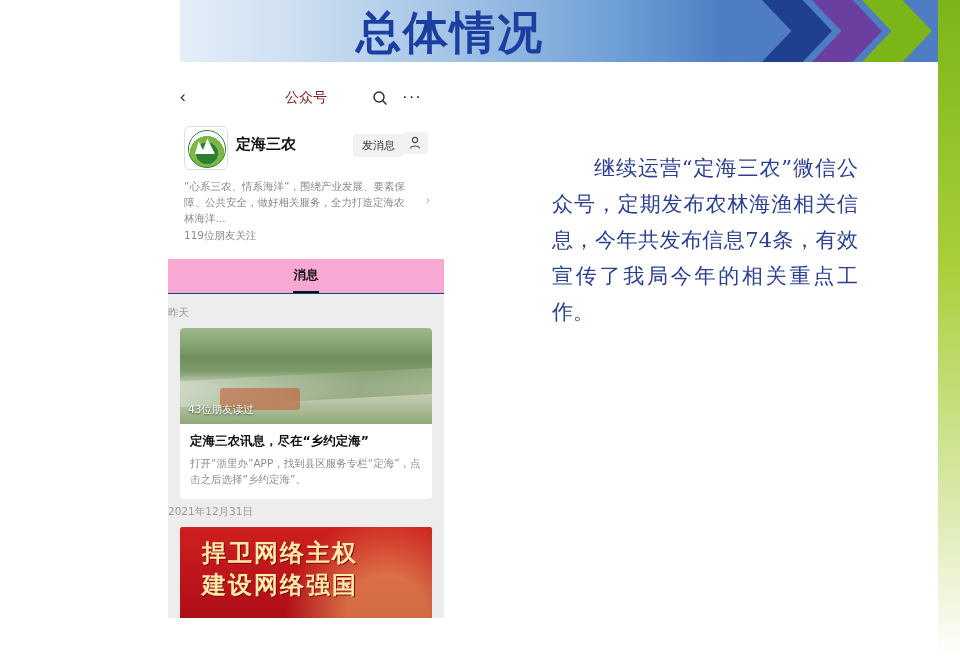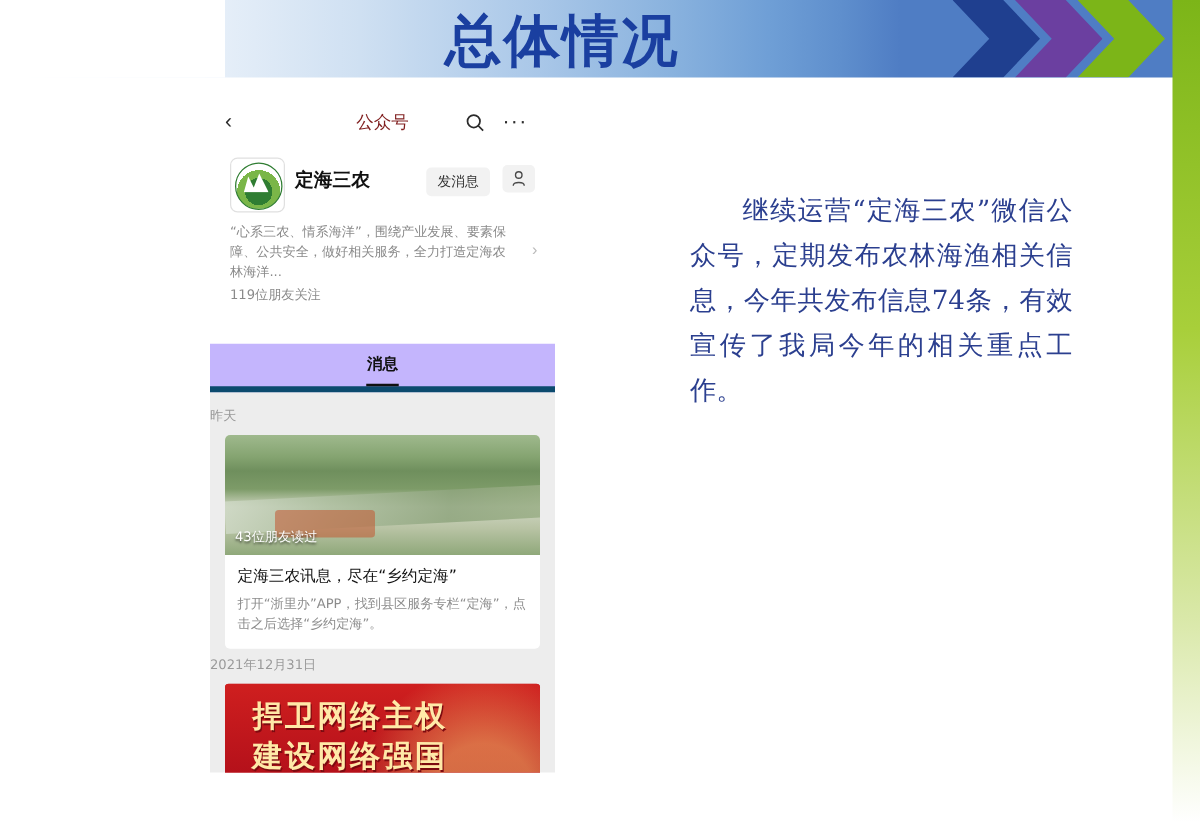--- a/index.html
+++ b/index.html
@@ -184,21 +184,21 @@
     position: absolute;
     left: 68px;
     top: 17px;
     font-size: 15px;
     font-weight: bold;
     color: #111111;
     font-family: "DejaVu Sans", sans-serif;
   }
   .btn-msg {
     position: absolute;
-    right: 52px;
+    right: 40px;
     top: 16px;
     padding: 4px 9px;
     font-size: 11px;
     color: #333333;
     background: #f2f2f2;
     border-radius: 4px;
     font-family: "DejaVu Sans", sans-serif;
   }
   .btn-person {
     position: absolute;
@@ -235,23 +235,23 @@
     margin-top: 3px;
     font-size: 10.5px;
     color: #8a8a8a;
     font-family: "DejaVu Sans", sans-serif;
   }
 
   
   .tabs {
     position: relative;
     display: flex;
-    margin-top: 28px;
-    border-bottom: 5px solid #0c4a6e;
-    background: #c4b5fd;
+    margin-top: 12px;
+    border-bottom: 1px solid #0c4a6e;
+    background: #f9a8d4;
   }
   .tab {
     flex: 1;
     text-align: center;
     font-size: 12.5px;
     padding: 8px 0 9px 0;
     color: #4a4a4a;
     font-family: "DejaVu Sans", sans-serif;
     position: relative;
   }
@@ -338,21 +338,21 @@
     color: #ffffff;
     text-shadow: 0 1px 2px rgba(0,0,0,.6);
     font-family: "DejaVu Sans", sans-serif;
     z-index: 3;
   }
   .card-body {
     padding: 9px 10px 12px 10px;
   }
   .card-title {
     font-size: 12.5px;
-    font-weight: normal;
+    font-weight: bold;
     color: #111111;
     font-family: "DejaVu Sans", sans-serif;
     margin-bottom: 5px;
   }
   .card-sub {
     font-size: 10.5px;
     line-height: 16px;
     color: #8c8c8c;
     font-family: "DejaVu Sans", sans-serif;
   }

